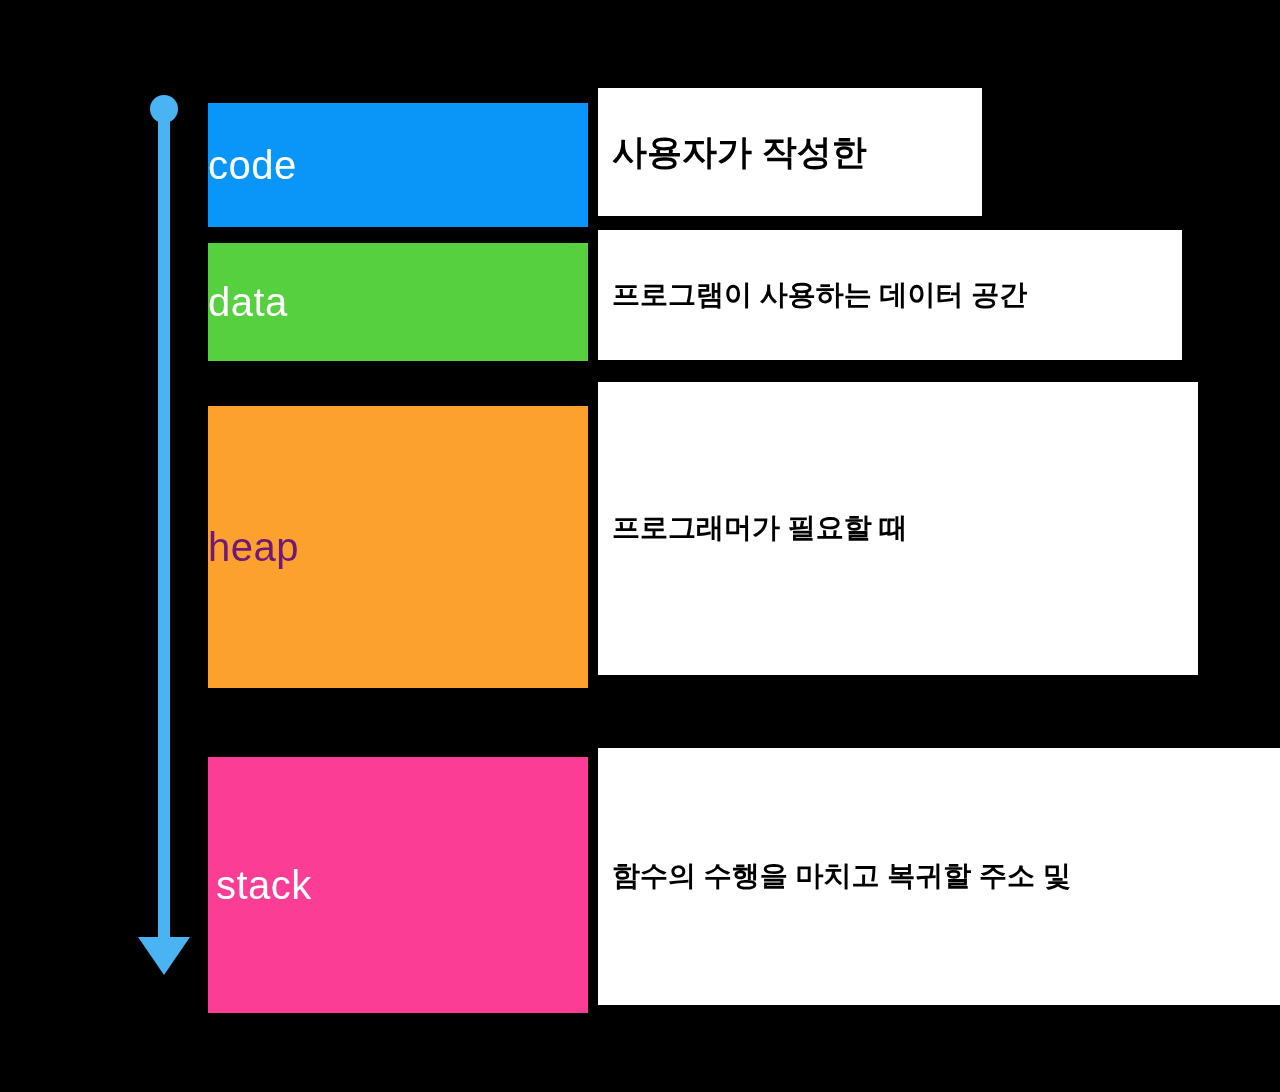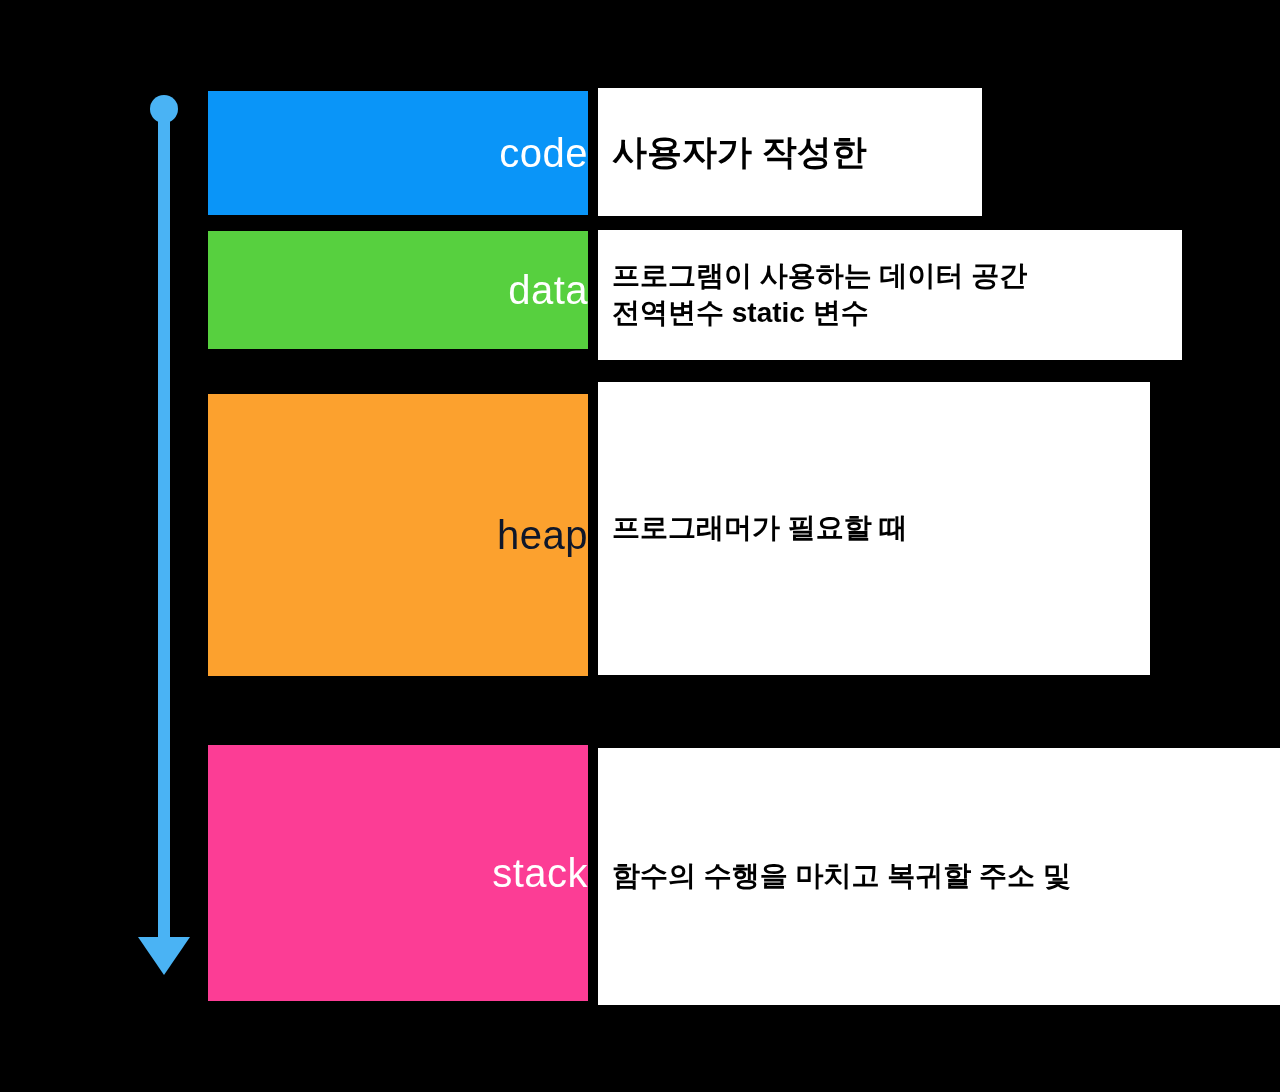--- a/index.html
+++ b/index.html
@@ -64,22 +64,23 @@
     position: absolute;
     left: 0;
     width: 1280px;
   }
   .seg-box {
     position: absolute;
     left: 208px;
     width: 380px;
     display: flex;
     align-items: center;
-    justify-content: flex-end;
+    justify-content: flex-start;
     box-sizing: border-box;
+    margin-top: 12px;
   }
   .seg-label {
     color: #ffffff;
     font-size: 40px;
     font-weight: 400;
     letter-spacing: 0.5px;
     line-height: 1;
     font-family: "Liberation Sans", sans-serif;
   }
   .desc-box {
@@ -104,23 +105,23 @@
 
   
   #row-code .seg-box   { top: 91px;  height: 124px; background: #0a95f8; }
   #row-code .desc-box  { top: 88px;  height: 128px; width: 384px; gap: 44px; }
   #row-code .desc-line { font-size: 35px; }
 
   #row-data .seg-box   { top: 231px; height: 118px; background: #57d03f; }
   #row-data .desc-box  { top: 230px; height: 130px; width: 584px; }
 
   #row-heap .seg-box   { top: 394px; height: 282px; background: #fca12e; }
-  #row-heap .desc-box  { top: 382px; height: 293px; width: 552px; }
+  #row-heap .desc-box  { top: 382px; height: 293px; width: 600px; }
 
-  #row-stack .seg-box  { top: 745px; height: 256px; background: #fc3d95; }
+  #row-stack .seg-box  { top: 745px; height: 256px; background: #fc3d95; padding-left: 8px; }
   #row-stack .desc-box { top: 748px; height: 257px; width: 682px; }
 </style>
 </head>
 <body>
 
 <div id="stage" style="background: rgb(0, 0, 0);">
 
   <div class="arrow-wrap">
     <div class="arrow-dot" style="background: rgb(74, 179, 244);"></div>
     <div class="arrow-shaft" style="background: rgb(74, 179, 244);"></div>
@@ -135,27 +136,26 @@
       <div class="desc-line">사용자가 작성한</div>
     </div>
   </div>
 
   <div class="row" id="row-data">
     <div class="seg-box" style="background: rgb(87, 208, 63);">
       <span class="seg-label" style="color: rgb(255, 255, 255);">data</span>
     </div>
     <div class="desc-box">
       <div class="desc-line">프로그램이 사용하는 데이터 공간</div>
-      <div class="desc-line">전역변수 static 변수</div>
     </div>
   </div>
 
   <div class="row" id="row-heap">
     <div class="seg-box" style="background: rgb(252, 161, 46);">
-      <span class="seg-label" style="color: #0f172a;">heap</span>
+      <span class="seg-label" style="color: #701a75;">heap</span>
     </div>
     <div class="desc-box">
       <div class="desc-line">프로그래머가 필요할 때</div>
     </div>
   </div>
 
   <div class="row" id="row-stack">
     <div class="seg-box" style="background: rgb(252, 61, 149);">
       <span class="seg-label" style="color: rgb(255, 255, 255);">stack</span>
     </div>

